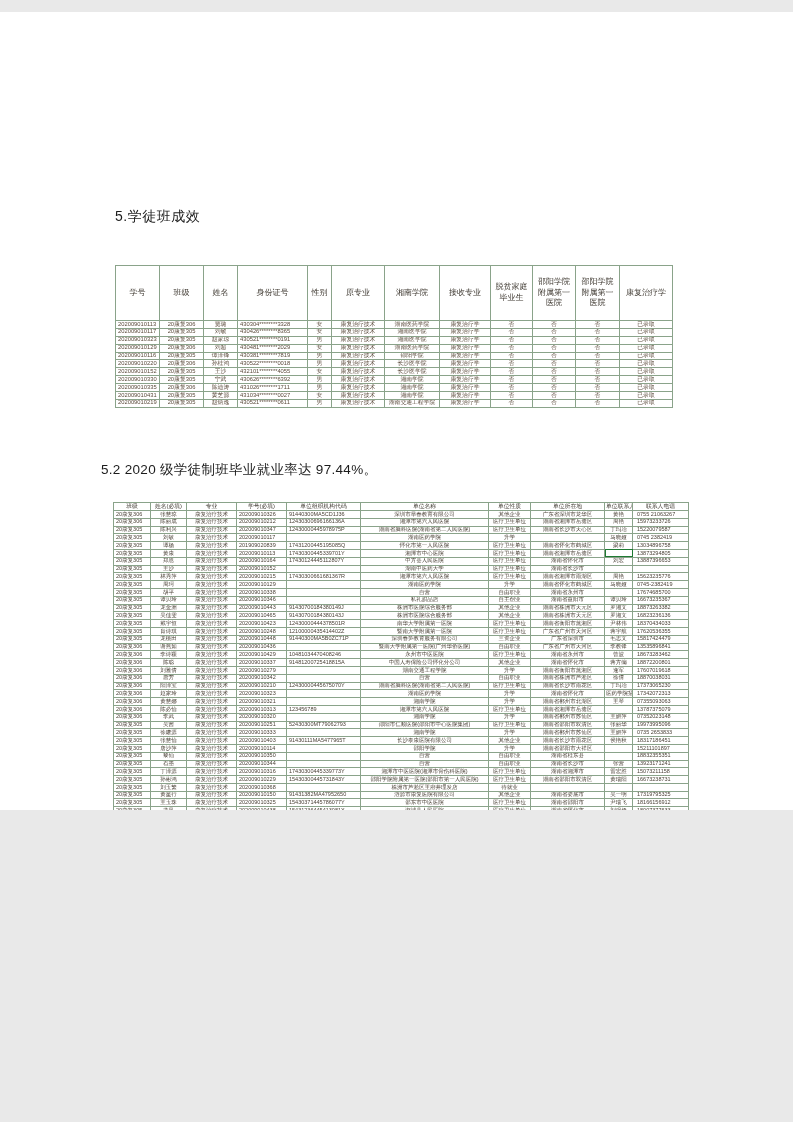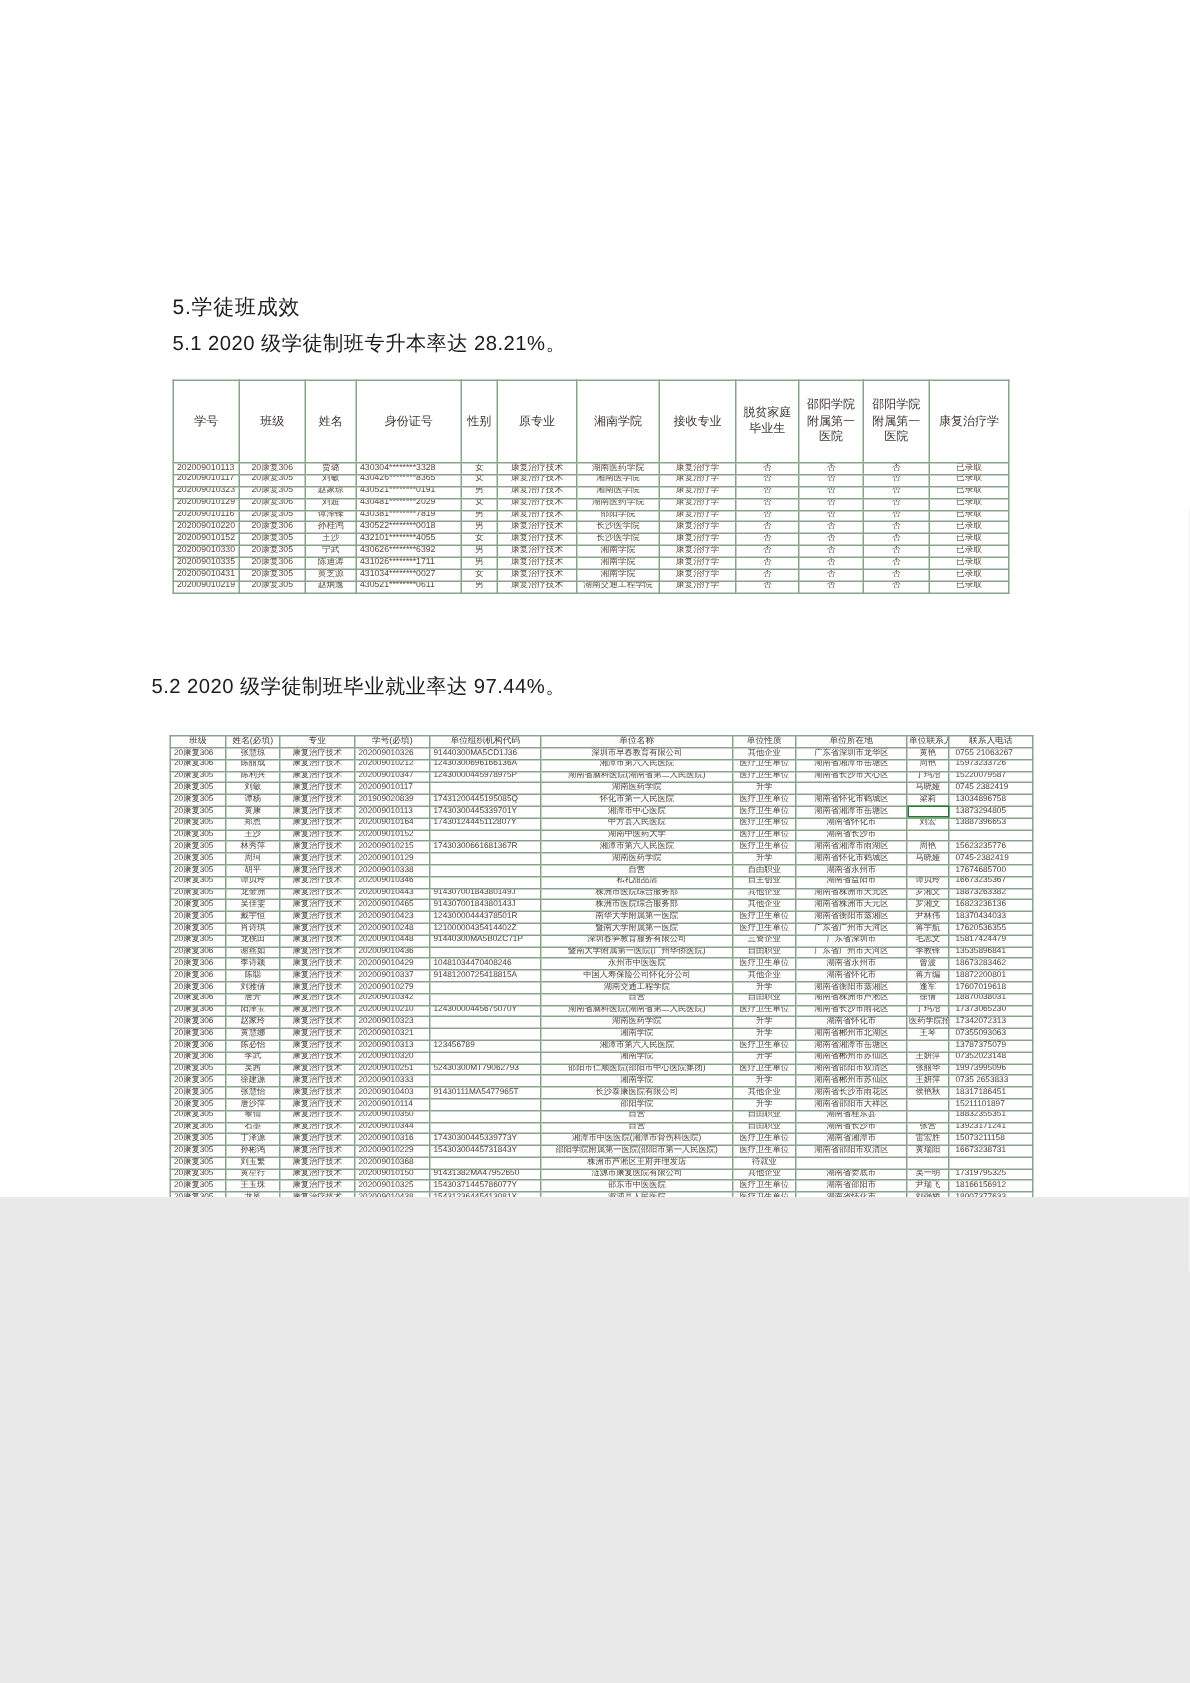--- a/index.html
+++ b/index.html
@@ -1,20 +1,20 @@
 <!DOCTYPE html>
 <html><head>
 <meta charset="utf-8">
 <style>
   * { margin:0; padding:0; box-sizing:border-box; }
   html,body { background:#e9e9e9; }
   body { font-family:"Liberation Sans", sans-serif; }
   .page {
     position:relative; width:793px; height:798px; background:#ffffff;
-    margin:0 auto; overflow:hidden;
+    margin:12px auto; overflow:hidden;
   }
   .h-title { position:absolute; left:115px; top:196px; font-size:14px; color:#1c1c1c; letter-spacing:0.5px; }
   .h-sub1  { position:absolute; left:115px; top:220px; font-size:13.5px; color:#1c1c1c; letter-spacing:0.3px; }
   .h-sub2  { position:absolute; left:101px; top:449px; font-size:13.5px; color:#1c1c1c; letter-spacing:0.3px; }
 
   table { border-collapse:collapse; table-layout:fixed; }
   td, th { border:0.8px solid #8aa38a; overflow:hidden; white-space:nowrap; }
 
   
   .t1 { position:absolute; left:115px; top:253px; width:557px; }
@@ -48,21 +48,20 @@
 
   .page-number { position:absolute; left:0; top:1020px; width:100%; text-align:center;
     font-size:11px; color:#2a2a2a; }
 </style>
 </head>
 <body>
 
 <div class="page">
 
   <div class="h-title">5.学徒班成效</div>
-  <div class="h-sub1">5.1 2020 级学徒制班专升本率达 28.21%。</div>
 
   <table class="t1">
     <colgroup>
       <col style="width:44px">
         <col style="width:44px">
         <col style="width:34px">
         <col style="width:70px">
       <col style="width:24px">
         <col style="width:53px">
         <col style="width:55px">

